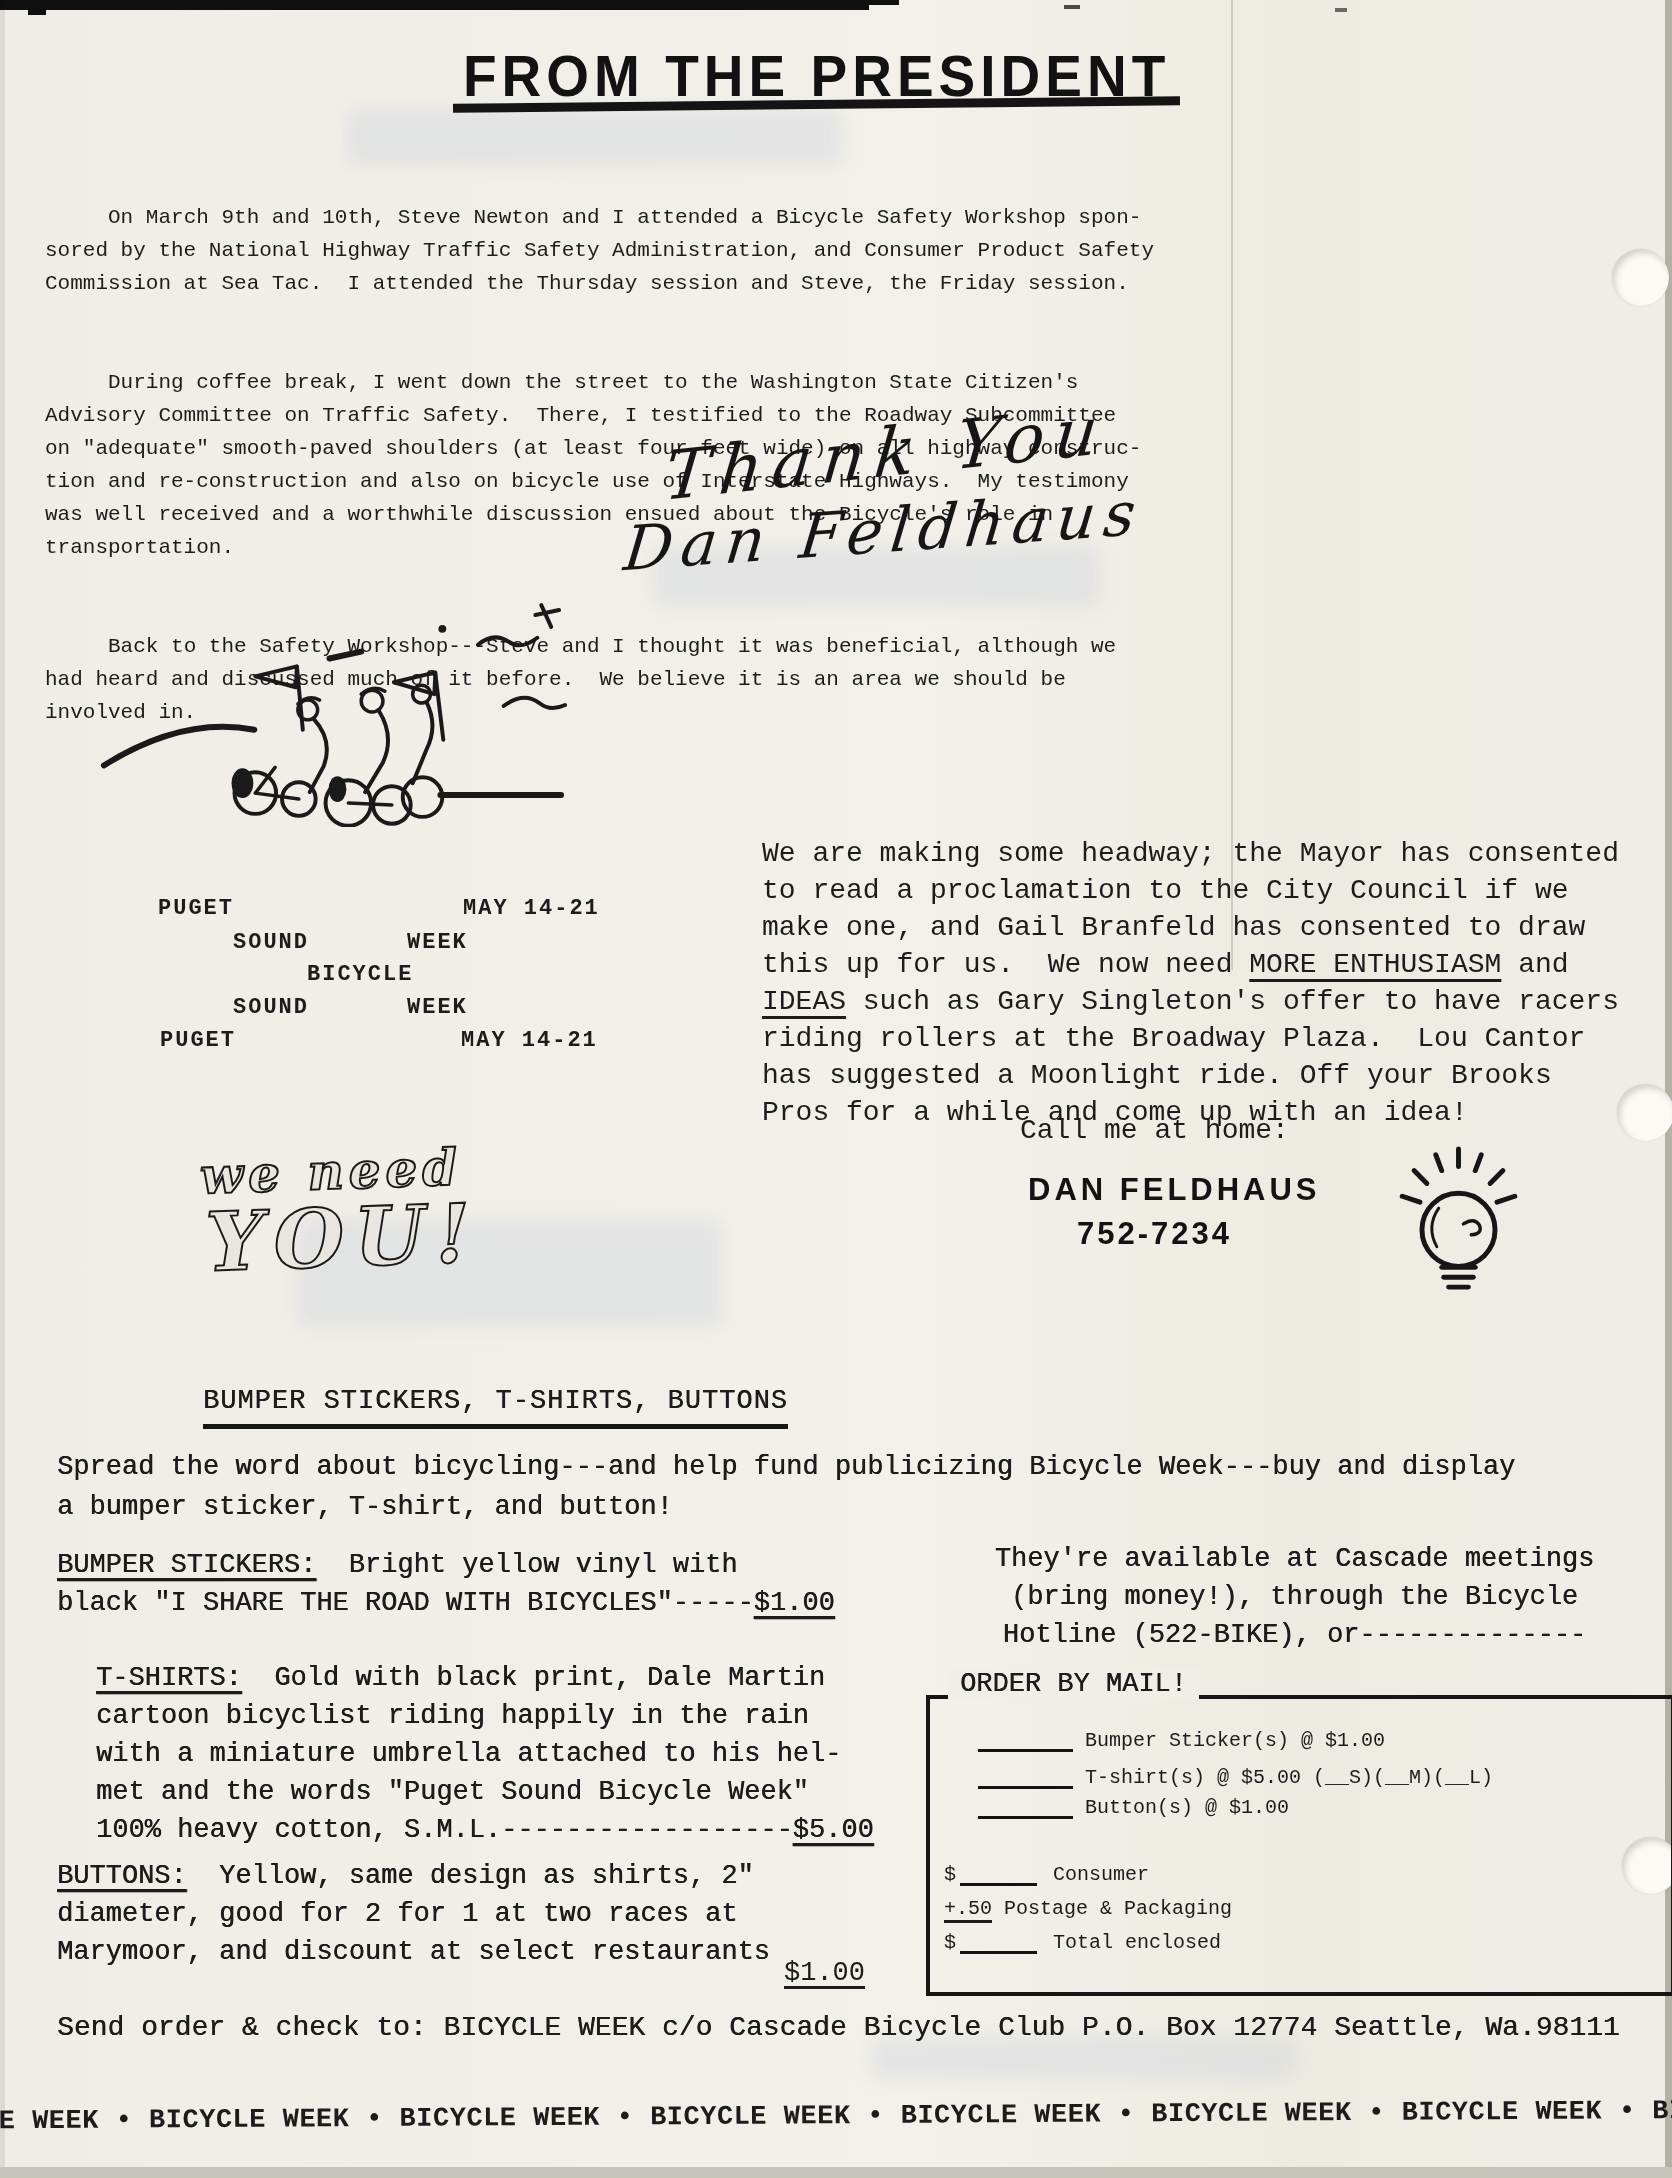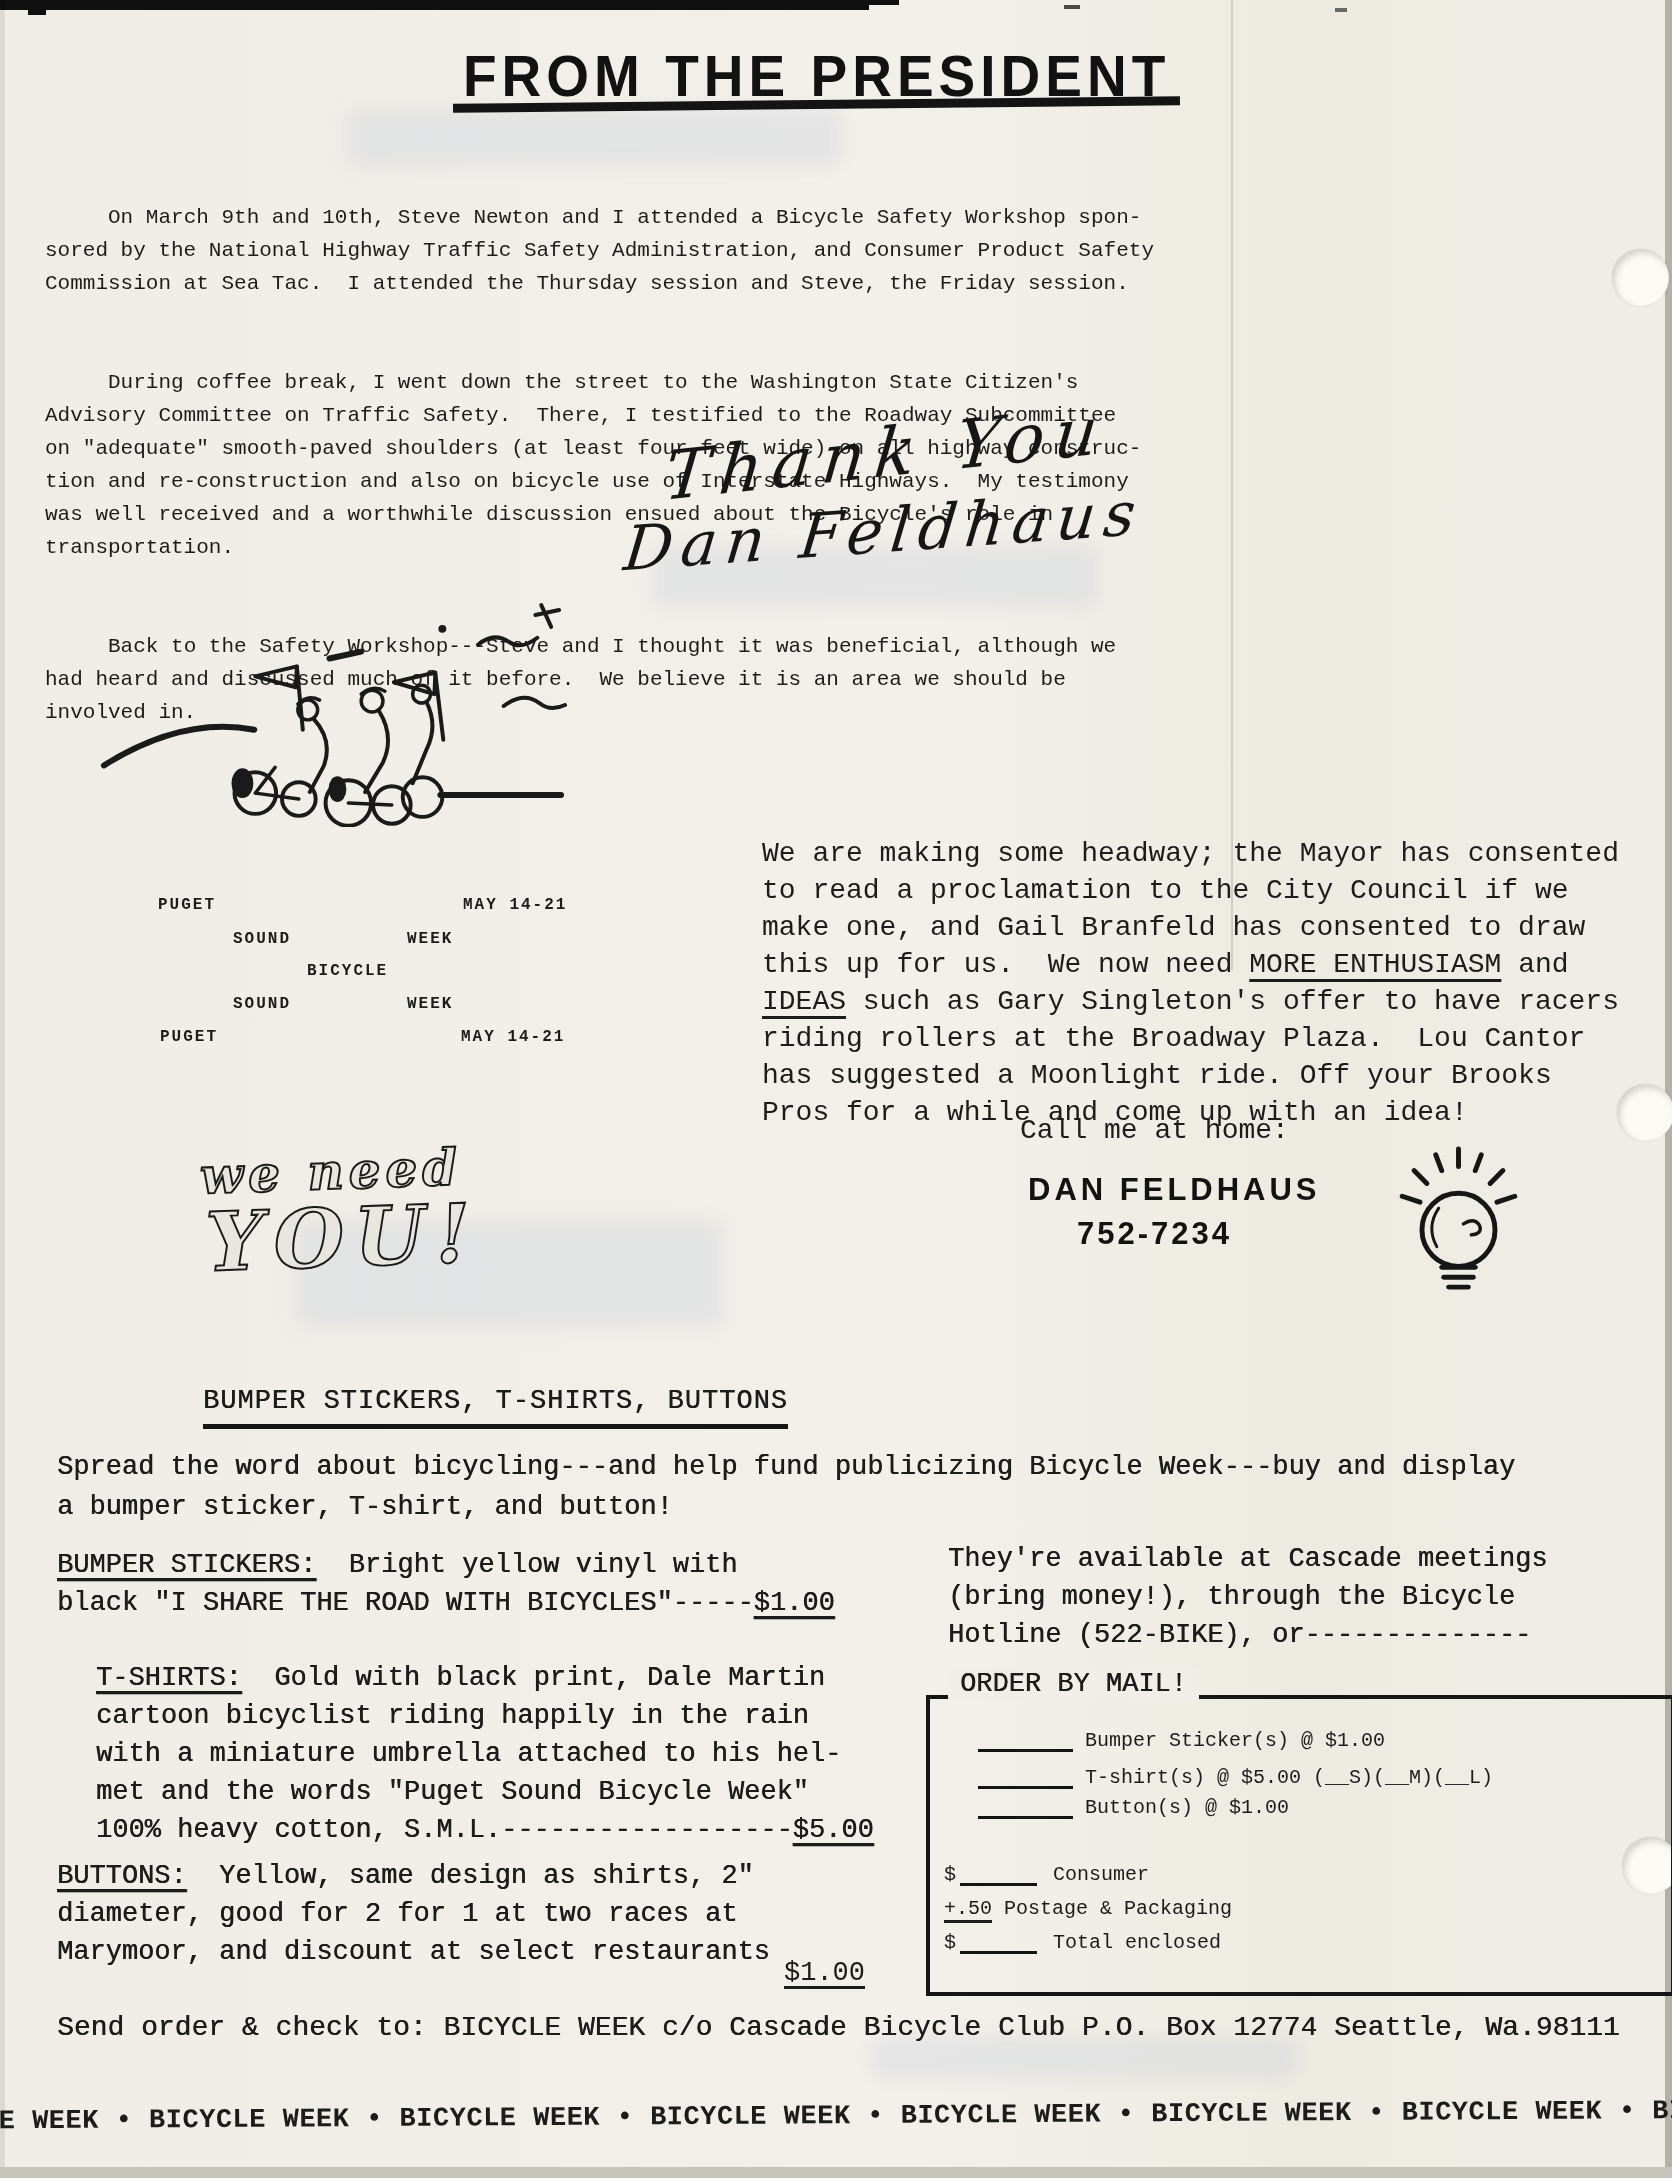--- a/index.html
+++ b/index.html
@@ -37,21 +37,21 @@
   .mono-lg{font-size:27px;line-height:38px;white-space:pre-wrap;text-shadow:0.4px 0.3px 0 currentColor;}
   .ul{text-decoration:underline;text-underline-offset:6px;text-decoration-thickness:2.5px;}
   .ul-strong{text-decoration:underline;text-underline-offset:7px;text-decoration-thickness:3px;}
   
   .sketch{left:94px;top:589px;}
   .sig{left:624px;top:404px;width:822px;height:208px;font-family:"DejaVu Serif",serif;
        font-style:italic;color:#161616;}
   .sig-l1{left:40px;top:10px;font-size:67px;letter-spacing:10px;transform:rotate(-6deg) skewX(-12deg);white-space:nowrap;}
   .sig-l2{left:0;top:91px;font-size:61px;letter-spacing:8px;transform:rotate(-4deg) skewX(-10deg);white-space:nowrap;}
   
-  .banner{left:158px;top:896px;width:465px;height:173px;font-size:16px;letter-spacing:2px;font-weight:600;}
+  .banner{left:158px;top:896px;width:465px;height:173px;font-size:22px;letter-spacing:2px;font-weight:600;}
   .banner span{position:absolute;white-space:nowrap;}
   .b-r1l{left:0;top:0;} .b-r1r{left:305px;top:0;}
   .b-r2l{left:75px;top:34px;} .b-r2r{left:249px;top:34px;}
   .b-r3c{left:149px;top:66px;}
   .b-r4l{left:75px;top:99px;} .b-r4r{left:249px;top:99px;}
   .b-r5l{left:2px;top:132px;} .b-r5r{left:303px;top:132px;}
   
   .headway{left:762px;top:835px;width:881px;font-size:28px;line-height:37px;white-space:pre-wrap;}
   .call-me{left:1020px;top:1115px;font-size:28px;white-space:nowrap;}
   
@@ -66,21 +66,21 @@
                  font-size:31px;letter-spacing:3px;color:#131313;white-space:nowrap;}
   .bulb{left:1384px;top:1137px;}
   
   .merch-heading{left:203px;top:1386px;font-size:27px;letter-spacing:1px;padding-bottom:8px;
                  border-bottom:5px solid #161616;white-space:nowrap;text-shadow:0.4px 0.3px 0 currentColor;}
   .intro{left:57px;top:1447px;width:1544px;font-size:27px;line-height:40px;}
   .bumper{left:57px;top:1546px;width:851px;}
   .tshirts{left:57px;top:1659px;width:851px;margin-left:39px;}
   .buttons{left:57px;top:1857px;width:851px;}
   .buttons-price{left:784px;top:1958px;font-size:27px;}
-  .availability{left:948px;top:1540px;width:693px;}
+  .availability{left:948px;top:1540px;width:693px;text-align:center;}
   
   .order-label{left:948px;top:1669px;font-size:27px;background:#f0eee6;padding:0 12px;z-index:2;
                white-space:nowrap;text-shadow:0.4px 0.3px 0 currentColor;}
   .order-box{left:926px;top:1695px;width:741px;height:293px;border:4px solid #151515;z-index:1;}
   .order-box .row{position:absolute;white-space:nowrap;font-size:20px;}
   .oi1{left:48px;top:30px;} .oi2{left:48px;top:67px;} .oi3{left:48px;top:97px;}
   .m1{left:14px;top:164px;} .m2{left:14px;top:198px;} .m3{left:14px;top:232px;}
   .blank{display:inline-block;width:95px;border-bottom:3px solid #141414;height:1em;
          vertical-align:-6px;margin-right:12px;}
   .blank-sm{display:inline-block;width:77px;border-bottom:3px solid #141414;height:1em;

